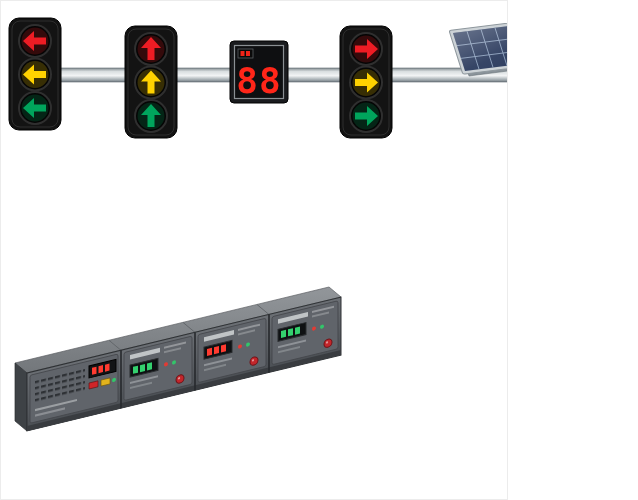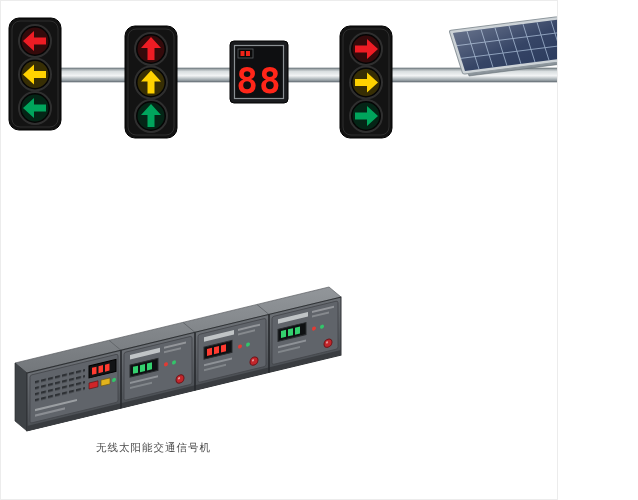--- a/index.html
+++ b/index.html
@@ -1,18 +1,18 @@
 <!DOCTYPE html>
 <html><head>
 <meta charset="utf-8">
 <style>
   html,body{margin:0;padding:0;background:#ffffff;}
   .stage{
     position:relative;
-    width:558px;height:500px;
+    width:508px;height:500px;
     background:#ffffff;
     overflow:hidden;
     font-family:"Liberation Sans", sans-serif;
     box-sizing:border-box;
     border:1px solid #ececec;
   }
   .caption{
     position:absolute;
     left:95px;top:440px;
     font-size:10.5px;
@@ -273,14 +273,13 @@
         <circle cx="295" cy="-33" r="2" fill="#33c56a"></circle>
         <rect x="251" y="-24" width="28" height="2" fill="#b5b8bb" opacity="0.55"></rect>
         <rect x="251" y="-19" width="22" height="2" fill="#b5b8bb" opacity="0.4"></rect>
         <circle cx="301" cy="-15" r="4" fill="#c3262b" stroke="#6f1116" stroke-width="1"></circle>
         <circle cx="300" cy="-16" r="1.1" fill="#ffffff" opacity="0.5"></circle>
       </g>
     </g>
   </g>
 </svg>
 
-<div class="caption">无线太阳能交通信号机</div>
 </div>
 
 </body></html>

